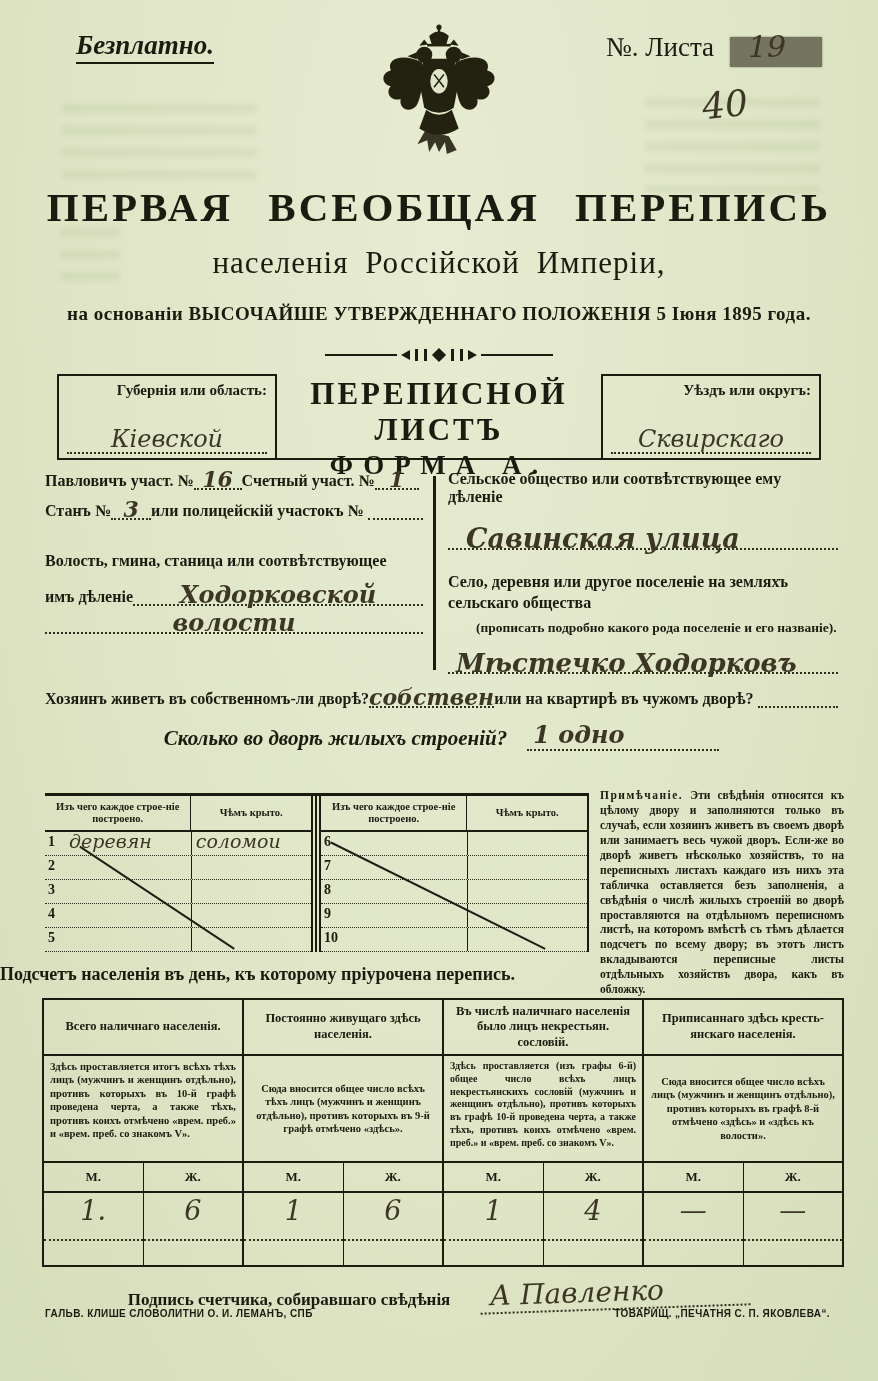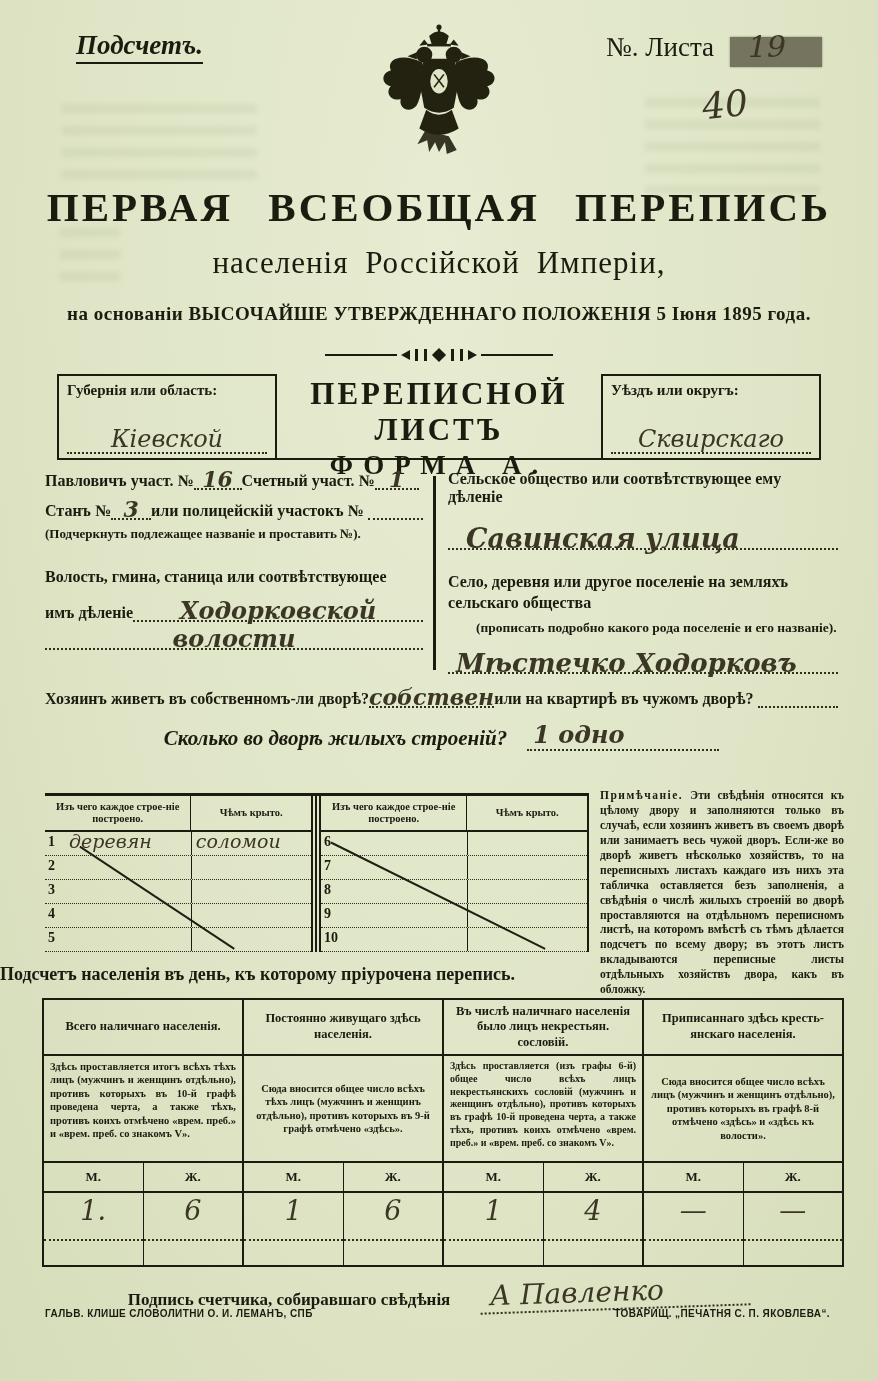--- a/index.html
+++ b/index.html
@@ -31,21 +31,21 @@
   
   .divider{top:349px;left:0;width:100%;display:flex;justify-content:center;align-items:center;gap:4px;}
   .divider .rule{width:72px;height:2px;background:#1c1b10;}
   .divider .tri-l{width:0;height:0;border-top:5px solid transparent;border-bottom:5px solid transparent;border-right:9px solid #1c1b10;}
   .divider .tri-r{width:0;height:0;border-top:5px solid transparent;border-bottom:5px solid transparent;border-left:9px solid #1c1b10;}
   .divider .bar{width:3px;height:12px;background:#1c1b10;margin:0 1px;}
   .divider .knot{width:10px;height:10px;background:#1c1b10;transform:rotate(45deg);margin:0 2px;}
   
   .hdr-row{top:374px;left:57px;right:57px;display:flex;align-items:stretch;height:86px;}
   .hdr-box{border:2.5px solid #1c1b10;width:200px;padding:6px 8px 4px;display:flex;flex-direction:column;justify-content:space-between;}
-  .hdr-box .lbl{font-size:15px;font-weight:bold;text-align:left;}
+  .hdr-box .lbl{font-size:15px;font-weight:bold;text-align:right;}
   .hdr-box .val{font-size:24px;text-align:center;border-bottom:2px dotted #2f2e1d;line-height:26px;}
   .hdr-center{flex:1;border-bottom:2.5px solid #1c1b10;text-align:center;padding-top:2px;}
   .hdr-center .l1{font-size:31px;font-weight:bold;letter-spacing:3px;}
   .hdr-center .l2{font-size:27px;font-weight:bold;letter-spacing:10px;margin-top:2px;}
   
   .fields{top:470px;left:45px;right:40px;display:flex;}
   .fcol-l{width:378px;}
   .fsep{width:3px;background:#1c1b10;margin:6px 12px 10px 10px;}
   .fcol-r{flex:1;}
   .fline{display:flex;align-items:flex-end;font-size:16px;font-weight:bold;margin-bottom:6px;white-space:nowrap;}
@@ -107,21 +107,21 @@
 </style>
 </head>
 <body>
 
 <div class="page">
 
   <div class="ghost" style="top:104px;left:62px;width:195px;height:80px;"></div>
   <div class="ghost" style="top:98px;right:58px;width:175px;height:95px;"></div>
   <div class="ghost" style="top:228px;left:60px;width:60px;height:60px;"></div>
 
-  <div class="abs free-label">Подсчетъ.</div>
+  <div class="abs free-label">Безплатно.</div>
   <div class="abs sheet-no">
     <span>№. Листа</span>
     <span class="stamp-box">
       <span class="stamp-val hw">19</span>
     </span>
   </div>
   <div class="abs pencil-40 hw">40</div>
 
   <div class="abs eagle">
     <svg width="118" height="148" viewBox="0 0 120 150" xmlns="http://www.w3.org/2000/svg">
@@ -189,21 +189,20 @@
         <span class="hw u-dot" style="min-width:48px;text-align:center;">16</span>
         <span>Счетный участ. №</span>
         <span class="hw u-dot" style="min-width:44px;text-align:center;">1</span>
       </div>
       <div class="fline" style="margin-top:10px;">
         <span>Станъ №</span>
         <span class="hw u-dot" style="min-width:40px;text-align:center;">3</span>
         <span>или полицейскій участокъ №</span>
         <span class="dots"></span>
       </div>
-      <div class="small-note">(Подчеркнуть подлежащее названіе и проставить №).</div>
       <div class="gap" style="height:26px;"></div>
       <div class="fline" style="white-space:normal;">
         <span>Волость, гмина, станица или соотвѣтствующее</span>
       </div>
       <div class="fline" style="margin-top:16px;">
         <span>имъ дѣленіе</span>
         <span class="hw u-dot" style="flex:1;text-align:center;font-size:24px;">Ходорковской</span>
       </div>
       <div class="fline" style="margin-top:8px;">
         <span class="hw u-dot" style="flex:1;text-align:center;font-size:24px;">волости</span>

